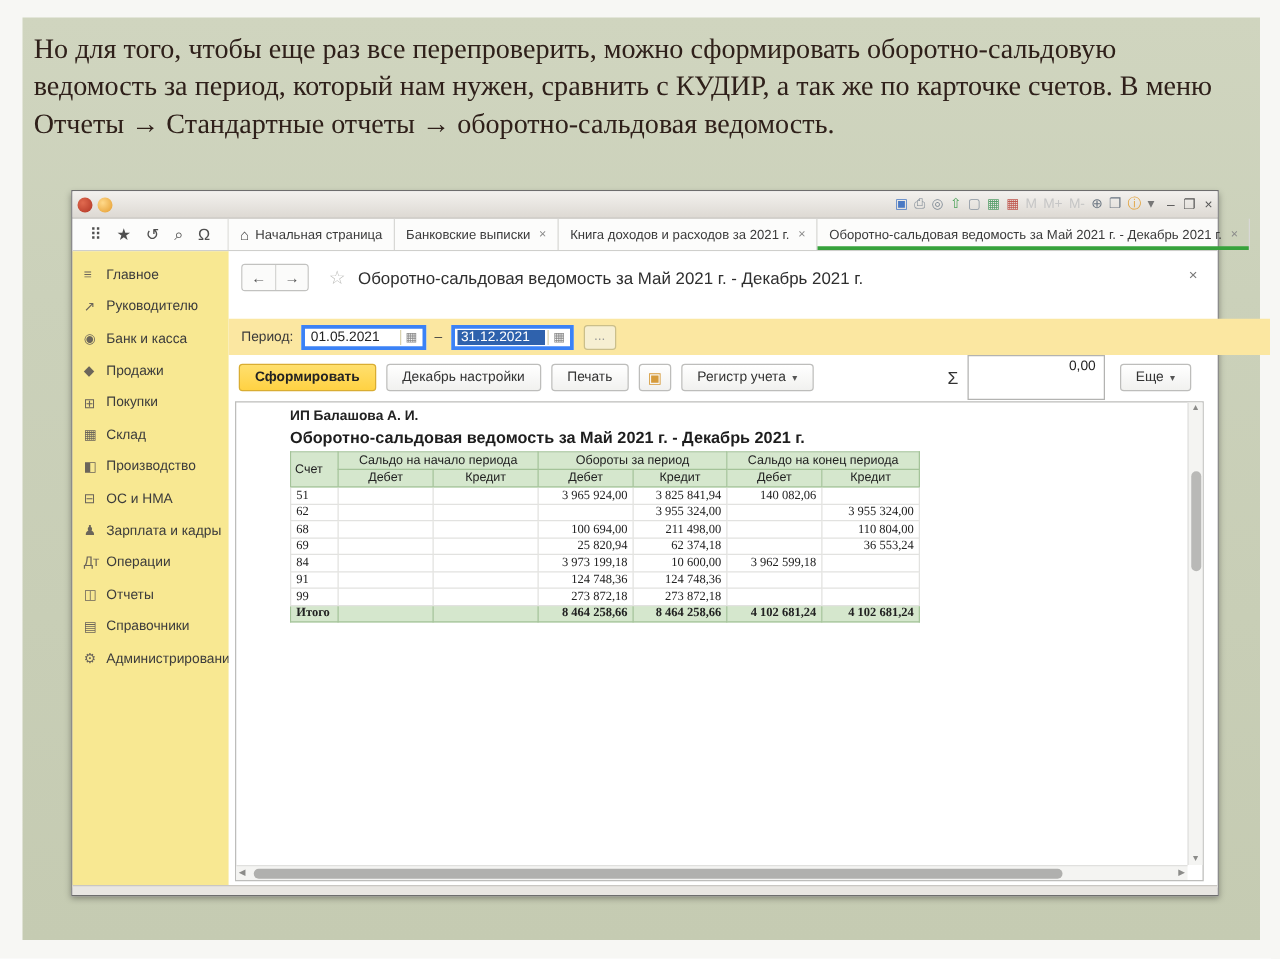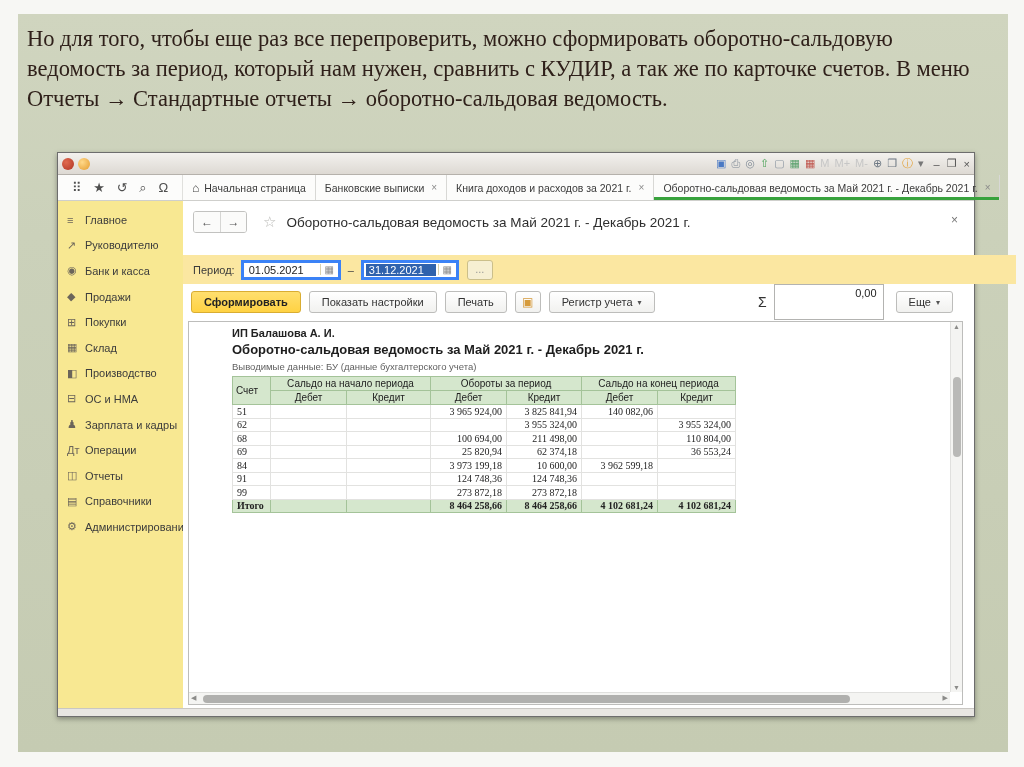--- a/index.html
+++ b/index.html
@@ -236,42 +236,41 @@
           <span class="dash">–</span>
           <div class="datebox">
             <span class="dateval selected">31.12.2021</span>
             <span class="cal">▦</span>
           </div>
           <div class="dots-btn">...</div>
         </div>
 
         <div class="actions">
           <div class="btn primary">Сформировать</div>
-          <div class="btn">Показать настройки</div>
+          <div class="btn">Декабрь настройки</div>
           <div class="btn">Печать</div>
           <div class="btn iconbtn">▣</div>
           <div class="btn">
             <span>Регистр учета</span>
             <span class="caret">▾</span>
           </div>
           <div class="actions-right">
             <span class="sigma">Σ</span>
             <div class="sumfield">0,00</div>
             <div class="btn" style="margin-right:0">
               <span>Еще</span>
               <span class="caret">▾</span>
             </div>
           </div>
         </div>
 
         <div class="report">
           <div class="report-inner">
             <div class="doc-org">ИП Балашова А. И.</div>
             <div class="doc-title">Оборотно-сальдовая ведомость за Май 2021 г. - Декабрь 2021 г.</div>
-            <div class="doc-note">Выводимые данные:  БУ (данные бухгалтерского учета)</div>
             <table class="osv" id="osv-table">
                 <colgroup>
                   <col style="width: 38px;">
                   <col style="width: 76px;">
                   <col style="width: 84px;">
                   <col style="width: 76px;">
                   <col style="width: 75px;">
                   <col style="width: 76px;">
                   <col style="width: 78px;">
                 </colgroup>

